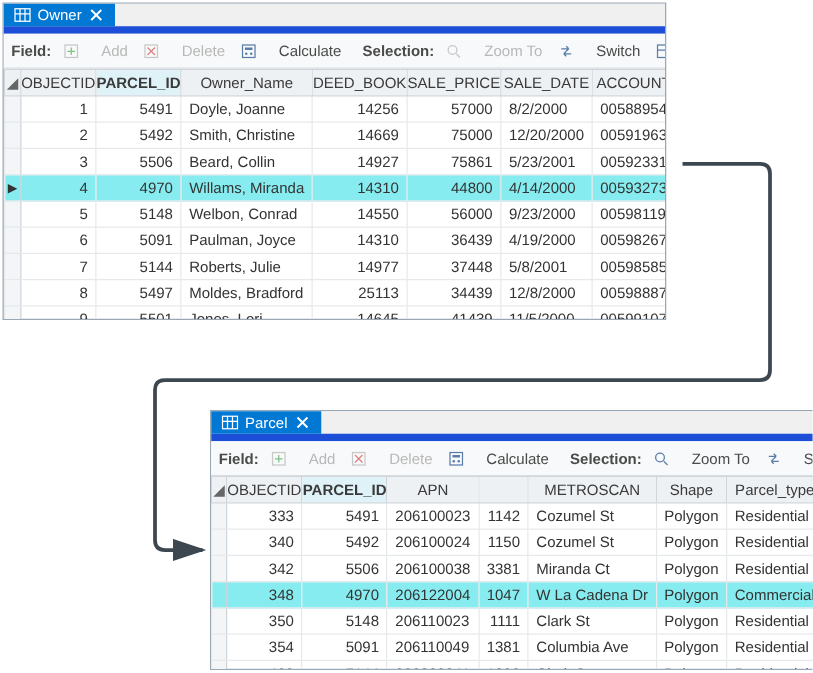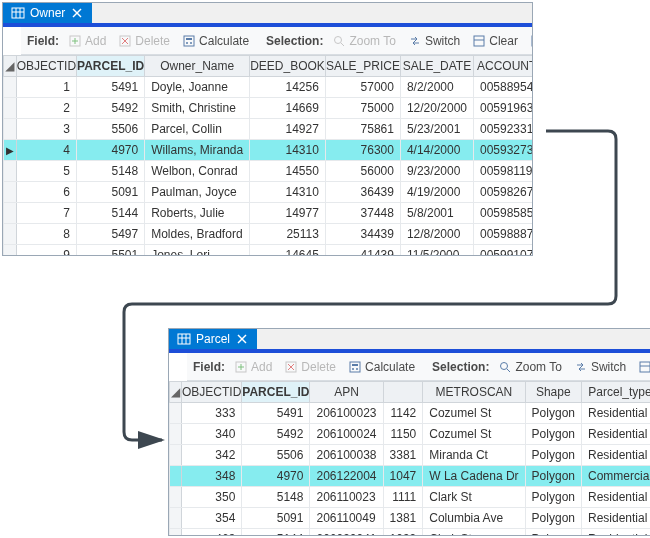--- a/index.html
+++ b/index.html
@@ -23,21 +23,21 @@
     flex-direction: column;
     box-shadow: 0 0 0 rgba(0,0,0,0);
   }
   #owner-panel { left: 2px; top: 2px; width: 531px; height: 254px; }
   #parcel-panel { left: 168px; top: 328px; width: 492px; height: 208px; }
 
   .titlebar {
     display: flex;
     align-items: stretch;
     background: #f0f0f0;
-    border-bottom: 4px solid #1d4ed8;
+    border-bottom: 6px solid #1d4ed8;
     height: 24px;
   }
   .tab {
     display: flex;
     align-items: center;
     gap: 5px;
     padding: 0 8px;
     background: #0078d4;
     color: #fff;
     font-size: 12px;
@@ -58,31 +58,30 @@
   .toolbar {
     display: flex;
     align-items: center;
     padding: 3px 6px;
     gap: 2px;
     border-bottom: 1px solid #d8dde2;
     background: #f8f9fa;
     height: 28px;
     white-space: nowrap;
     overflow: hidden;
-    margin-left: 18px;
   }
   .tool-label {
     font-weight: bold;
     color: #4a4a4a;
     margin-right: 2px;
   }
   .tool-btn {
     display: inline-flex;
     align-items: center;
-    gap: 3px;
+    gap: 17px;
     padding: 2px 4px;
     border: 1px solid transparent;
     border-radius: 2px;
     color: #4a4a4a;
     cursor: pointer;
   }
   .tool-btn.disabled { color: #b8b8b8; cursor: default; }
   .tool-btn .ti {
     width: 14px; height: 14px;
     display: inline-flex; align-items:center; justify-content:center;
@@ -280,33 +279,33 @@
             <td>Smith, Christine</td>
             <td class="num">14669</td>
             <td class="num">75000</td>
             <td>12/20/2000</td>
             <td>00591963</td>
           </tr>
           <tr>
             <td class="rowhandle indicator"></td>
             <td class="num">3</td>
             <td class="num">5506</td>
-            <td>Parcel, Collin</td>
+            <td>Beard, Collin</td>
             <td class="num">14927</td>
             <td class="num">75861</td>
             <td>5/23/2001</td>
             <td>00592331</td>
           </tr>
           <tr class="sel">
             <td class="rowhandle indicator">▶</td>
             <td class="num">4</td>
             <td class="num">4970</td>
             <td>Willams, Miranda</td>
             <td class="num">14310</td>
-            <td class="num">76300</td>
+            <td class="num">44800</td>
             <td>4/14/2000</td>
             <td>00593273</td>
           </tr>
           <tr>
             <td class="rowhandle indicator"></td>
             <td class="num">5</td>
             <td class="num">5148</td>
             <td>Welbon, Conrad</td>
             <td class="num">14550</td>
             <td class="num">56000</td>

